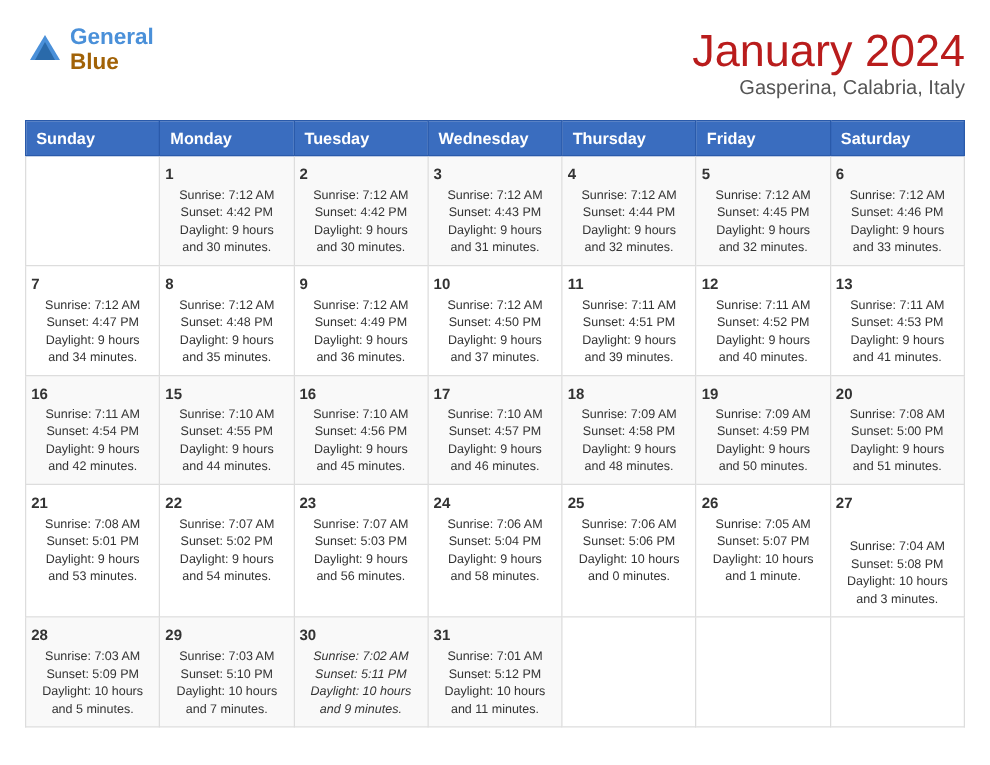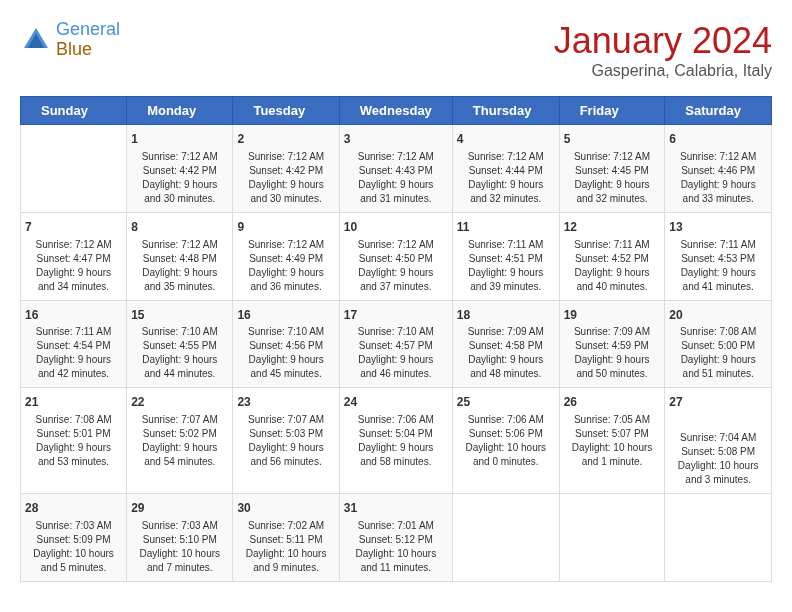--- a/index.html
+++ b/index.html
@@ -16,21 +16,21 @@
       align-items: flex-start;
       margin-bottom: 16px;
     }
     .logo {
       display: flex;
       align-items: center;
       gap: 4px;
     }
     .logo-text {
       font-size: 18px;
-      font-weight: normal;
+      font-weight: bold;
       color: #333;
       line-height: 1.1;
     }
     .logo-text span {
       color: #4a90d9;
     }
     .logo-icon {
       width: 32px;
       height: 32px;
     }
@@ -47,21 +47,21 @@
       color: #555;
     }
     table {
       width: 100%;
       border-collapse: collapse;
       font-size: 11px;
     }
     thead tr th {
       background-color: #3a6dbf;
       color: #fff;
-      padding: 6px 20px;
+      padding: 6px 8px;
       text-align: left;
       font-size: 13px;
       font-weight: bold;
       border: 1px solid #2a5aaa;
     }
     tbody tr {
       border-bottom: 1px solid #ccc;
     }
     tbody tr:nth-child(odd) {
       background-color: #f9f9f9;
@@ -336,21 +336,21 @@
         </td>
         <td>
           <span class="day-number">29</span>
           <div class="cell-text" style="white-space: pre-line;">Sunrise: 7:03 AM
 Sunset: 5:10 PM
 Daylight: 10 hours
 and 7 minutes.</div>
         </td>
         <td>
           <span class="day-number">30</span>
-          <div class="cell-text" style="white-space: pre-line;">Sunrise: 7:02 AM
+          <div class="cell-text" style="white-space: pre-line; font-style: italic;">Sunrise: 7:02 AM
 Sunset: 5:11 PM
 Daylight: 10 hours
 and 9 minutes.</div>
         </td>
         <td>
           <span class="day-number">31</span>
           <div class="cell-text" style="white-space: pre-line;">Sunrise: 7:01 AM
 Sunset: 5:12 PM
 Daylight: 10 hours
 and 11 minutes.</div>

